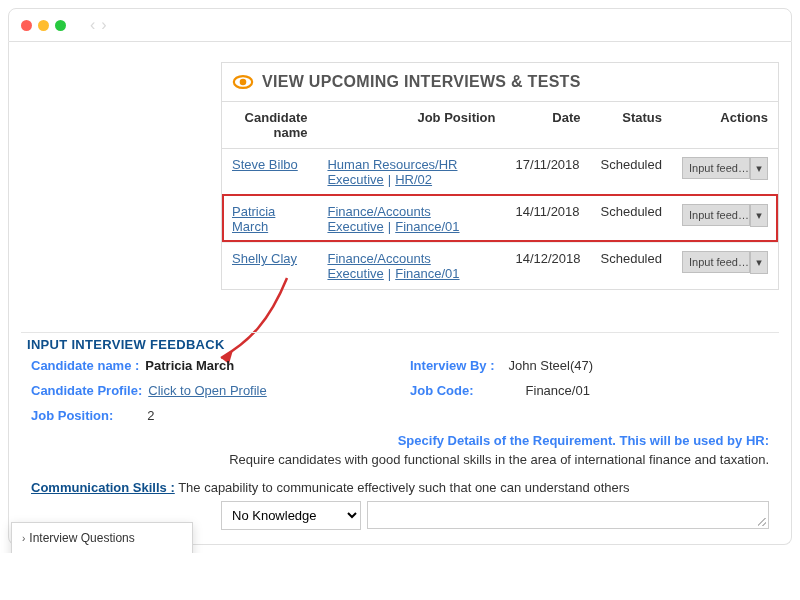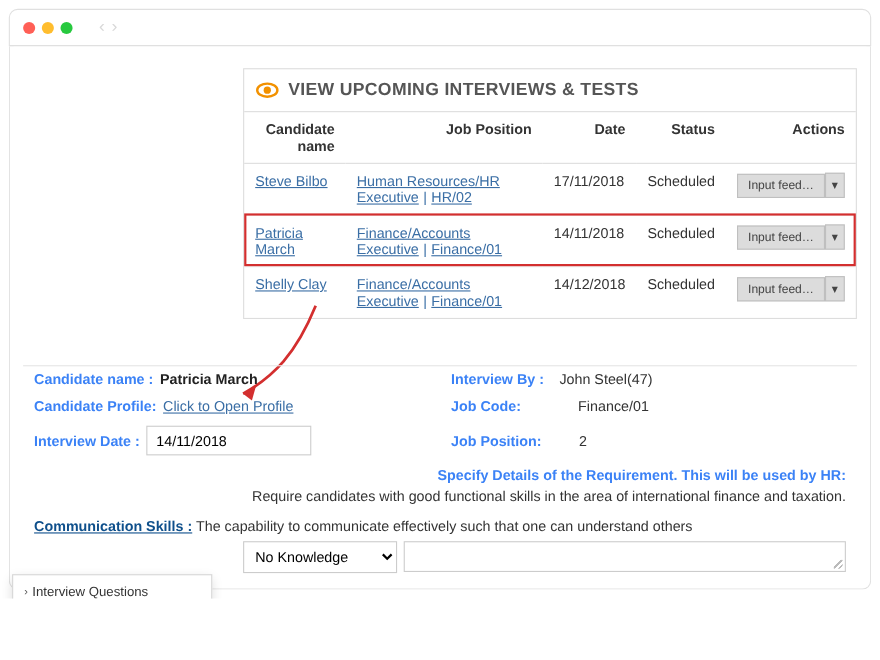--- a/index.html
+++ b/index.html
@@ -80,21 +80,21 @@
   .sep { color: #3a6ea5; padding: 0 4px; }
   .actions-cell { white-space: nowrap; }
   .btn {
     background: #dcdcdc;
     border: 1px solid #bfbfbf;
     color: #444;
     font-size: 11px;
     padding: 4px 6px;
     cursor: pointer;
   }
-  .btn.feed { width: 80px; text-align: center; overflow: hidden; }
+  .btn.feed { width: 68px; text-align: center; overflow: hidden; }
   .btn.caret { width: 18px; padding: 4px 0; text-align: center; }
 
   
   .arrow-wrap {
     position: absolute;
     left: 190px;
     top: 230px;
     width: 100px;
     height: 100px;
     pointer-events: none;
@@ -273,43 +273,40 @@
   </div>
 
   <div class="arrow-wrap">
     <svg viewBox="0 0 100 100" width="100" height="100">
       <path d="M88 6 C 70 50, 50 70, 22 86" stroke="#d32f2f" stroke-width="2.5" fill="none"></path>
       <path d="M22 86 L34 78 L30 92 Z" fill="#d32f2f"></path>
     </svg>
   </div>
 
   <div class="form-panel">
+    <div class="form-title">INPUT INTERVIEW FEEDBACK</div>
     <div class="form-grid">
       <div class="field">
         <span class="label">Candidate name :</span>
         <span class="val-strong">Patricia March</span>
       </div>
       <div class="field">
         <span class="label">Interview By :</span>
         <span class="plain" style="margin-left:8px">John Steel(47)</span>
       </div>
 
       <div class="field">
         <span class="label">Candidate Profile:</span>
         <span class="link">Click to Open Profile</span>
       </div>
       <div class="field">
         <span class="label">Job Code:</span>
         <span class="plain" style="margin-left:46px">Finance/01</span>
       </div>
 
-      <div class="field">
-        <span class="label">Interview Date :</span>
-        <input class="date-input" value="14/11/2018" style="">
-      </div>
       <div class="field">
         <span class="label">Job Position:</span>
         <span class="plain" style="margin-left:28px">2</span>
       </div>
 
       <div class="full-row">
         <div class="label">Specify Details of the Requirement. This will be used by HR:</div>
         <div class="req-text">Require candidates with good functional skills in the area of international finance and taxation.</div>
       </div>
     </div>

